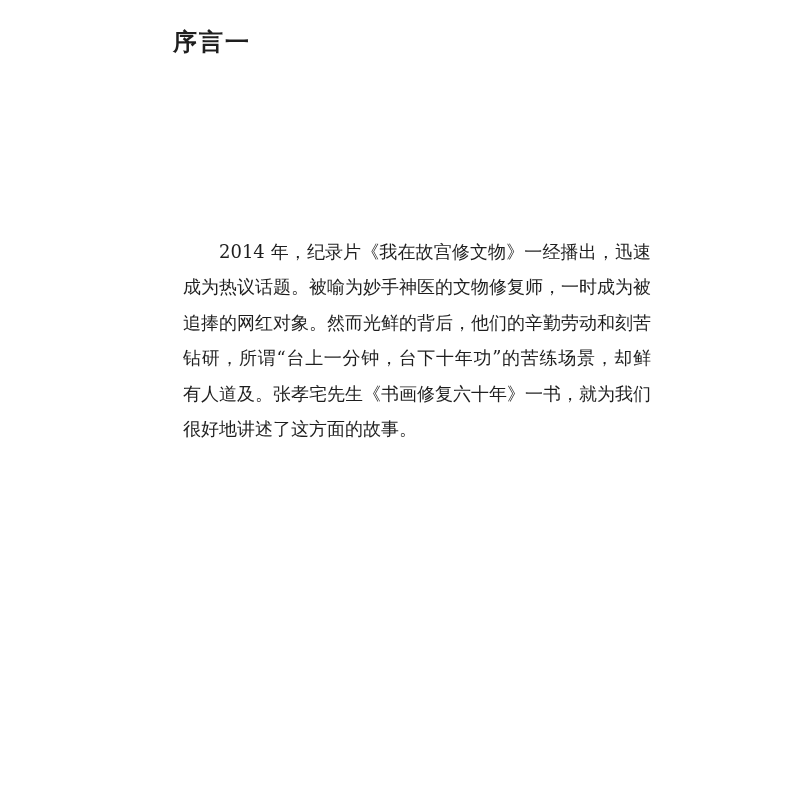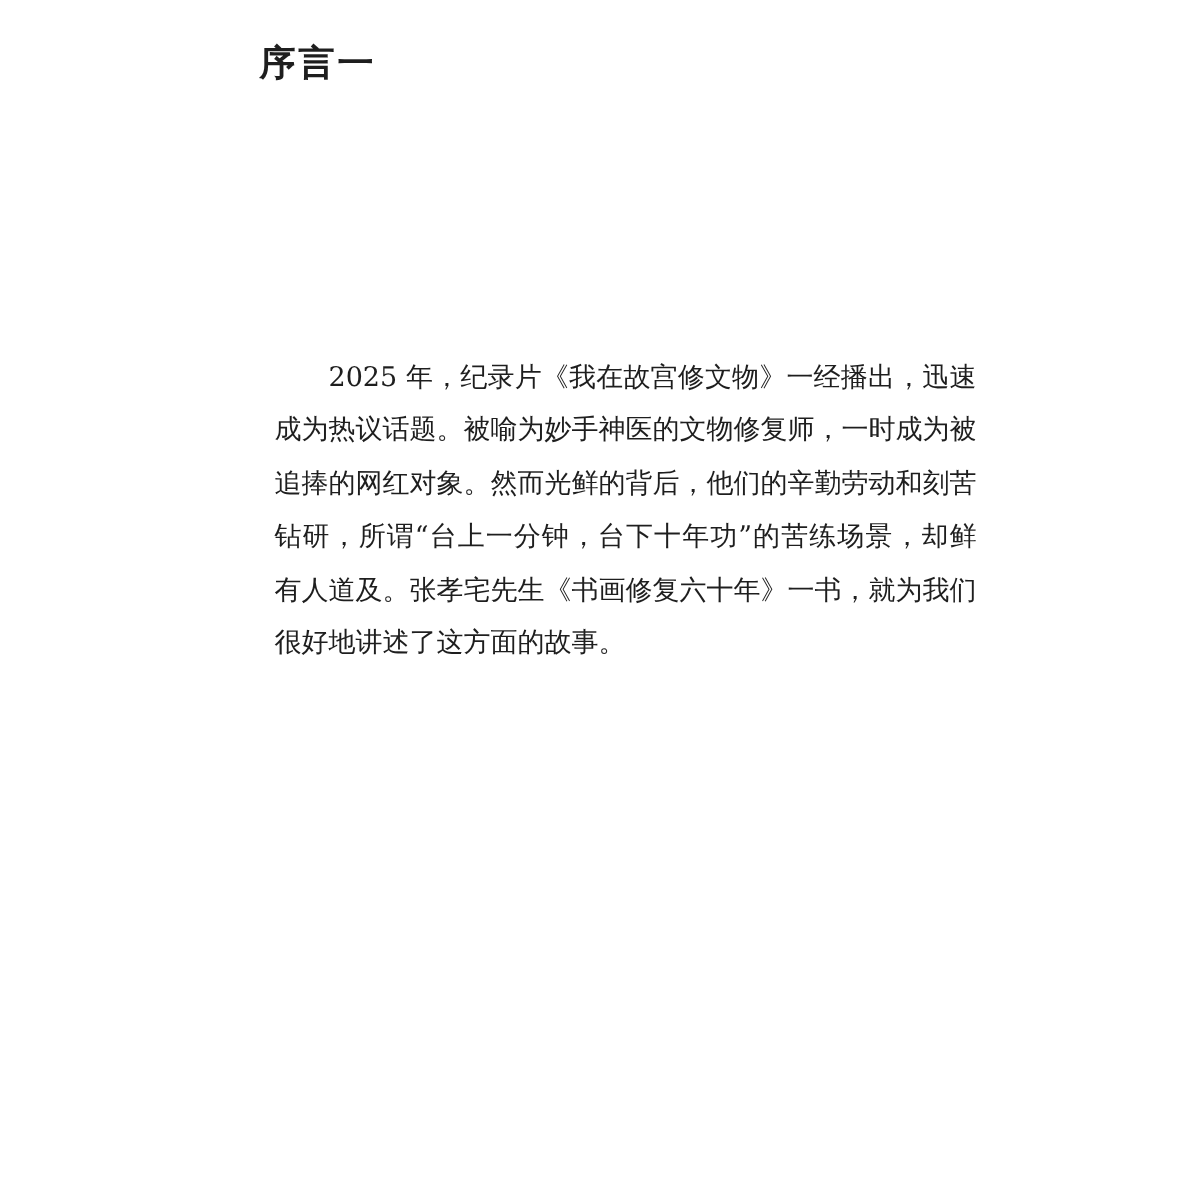--- a/index.html
+++ b/index.html
@@ -43,15 +43,15 @@
     word-break: break-all;
   }
 </style>
 </head>
 <body>
 
 <div class="page">
   <h1 class="page-title">序言一</h1>
 
   <div class="text-block">
-    <p class="para">2025 年，纪录片《我在故宫修文物》一经播出，迅速成为热议话题。被喻为妙手神医的文物修复师，一时成为被追捧的网红对象。然而光鲜的背后，他们的辛勤劳动和刻苦钻研，所谓“台上一分钟，台下十年功”的苦练场景，却鲜有人道及。张孝宅先生《书画修复六十年》一书，就为我们很好地讲述了这方面的故事。</p>
+    <p class="para">2014 年，纪录片《我在故宫修文物》一经播出，迅速成为热议话题。被喻为妙手神医的文物修复师，一时成为被追捧的网红对象。然而光鲜的背后，他们的辛勤劳动和刻苦钻研，所谓“台上一分钟，台下十年功”的苦练场景，却鲜有人道及。张孝宅先生《书画修复六十年》一书，就为我们很好地讲述了这方面的故事。</p>
   </div>
 </div>
 
 </body></html>

